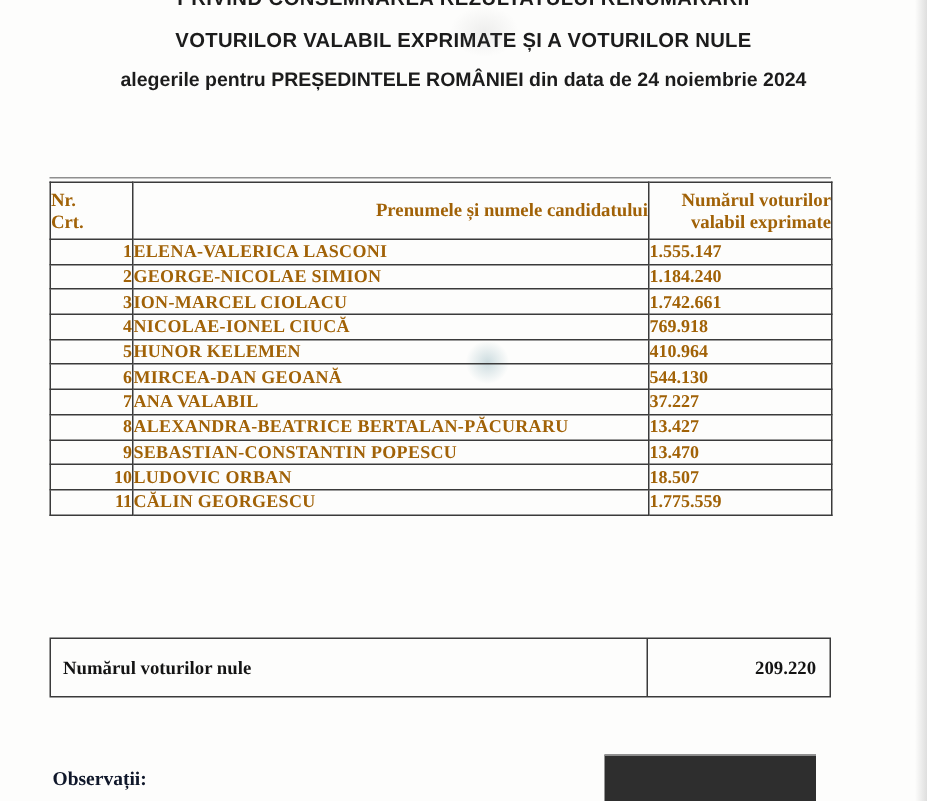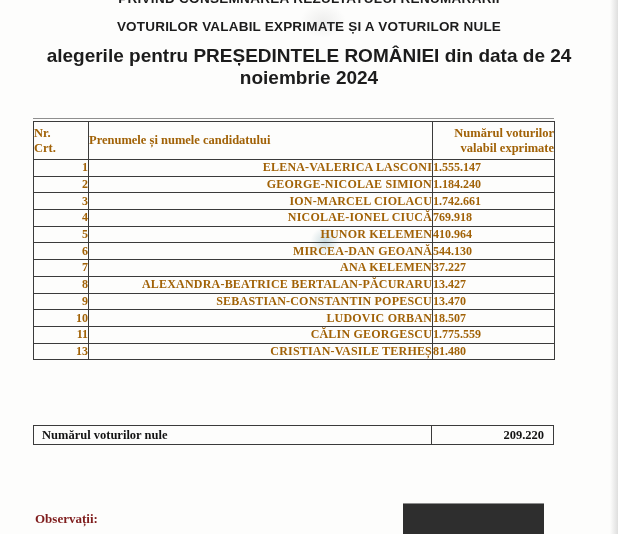--- a/index.html
+++ b/index.html
@@ -11,62 +11,62 @@
   }
   .page{position:absolute;inset:0;overflow:hidden;}
 
   
   .title{
     position:absolute;left:0;right:0;text-align:center;
     font-family:"Liberation Sans", sans-serif;font-weight:700;color:#1c1c1c;
   }
   .title-l1{top:-9px;font-size:13.5px;letter-spacing:.3px;line-height:16px;}
   .title-l2{top:19px;font-size:13.5px;letter-spacing:.2px;}
-  .title-l3{top:45px;font-size:19px;}
+  .title-l3{top:45px;font-size:13px;}
   .title-l4{top:75px;left:90px;font-size:13px;}
 
   
   .tbl-topline{position:absolute;left:33px;top:118px;width:521px;height:1px;background:#8f8f8f;}
   table.results{
     position:absolute;left:33px;top:121px;width:521px;
     border-collapse:collapse;table-layout:fixed;
     font-family:"Liberation Serif", serif;font-weight:700;font-size:12px;color:#a16207;
   }
   table.results col.c1{width:55px;}
   table.results col.c2{width:344px;}
   table.results col.c3{width:122px;}
   table.results th, table.results td{
     border:1.5px solid #3b3b3b;padding:0;overflow:hidden;white-space:nowrap;
   }
   table.results thead th{height:37px;vertical-align:middle;font-size:12.5px;}
   th.h-nr{text-align:left;padding-left:7px;line-height:15px;}
-  th.h-cand{text-align:left;}
+  th.h-cand{text-align:right;}
   th.h-votes{text-align:right;line-height:15px;}
   table.results tbody td{height:15.7px;vertical-align:middle;}
   td.c-nr{text-align:right;padding-right:7px;}
-  td.c-name{text-align:right;padding-left:8px;letter-spacing:.2px;}
+  td.c-name{text-align:left;padding-left:8px;letter-spacing:.2px;}
   td.c-votes{text-align:left;padding-right:8px;}
 
   
   .nullbox{
-    position:absolute;left:33px;top:425px;width:521px;height:20px;
+    position:absolute;left:33px;top:425px;width:521px;height:40px;
     border:1.6px solid #3b3b3b;box-sizing:border-box;
     display:flex;align-items:center;
     font-family:"Liberation Serif", serif;font-weight:700;font-size:12.5px;color:#141414;
   }
   .nullbox .nb-label{flex:0 0 397px;padding-left:8px;box-sizing:border-box;}
   .nullbox .nb-val{
     flex:1;align-self:stretch;display:flex;align-items:center;justify-content:flex-end;
     border-left:1.6px solid #3b3b3b;padding-right:9px;
   }
 
   
   .observ{
     position:absolute;left:35px;top:511px;
-    font-family:"Liberation Serif", serif;font-weight:700;font-size:13px;color:#7f1d1d;
+    font-family:"Liberation Serif", serif;font-weight:700;font-size:13px;color:#0f172a;
   }
   .redaction{
     position:absolute;left:403px;top:503px;width:141px;height:34px;
     background:#2e2e2e;border-top:1px solid #8d8d8d;box-sizing:border-box;
   }
 
   
   .smudge-blue{
     position:absolute;left:310px;top:228px;width:30px;height:30px;
     background:radial-gradient(circle at 50% 45%, rgba(80,135,150,.28), rgba(80,135,150,0) 65%);
@@ -139,21 +139,21 @@
           <td class="c-name">HUNOR KELEMEN</td>
           <td class="c-votes">410.964</td>
         </tr>
       <tr>
           <td class="c-nr">6</td>
           <td class="c-name">MIRCEA-DAN GEOANĂ</td>
           <td class="c-votes">544.130</td>
         </tr>
       <tr>
           <td class="c-nr">7</td>
-          <td class="c-name">ANA KELEMEN</td>
+          <td class="c-name">ANA VALABIL</td>
           <td class="c-votes">37.227</td>
         </tr>
       <tr>
           <td class="c-nr">8</td>
           <td class="c-name">ALEXANDRA-BEATRICE BERTALAN-PĂCURARU</td>
           <td class="c-votes">13.427</td>
         </tr>
       <tr>
           <td class="c-nr">9</td>
           <td class="c-name">SEBASTIAN-CONSTANTIN POPESCU</td>
@@ -162,25 +162,20 @@
       <tr>
           <td class="c-nr">10</td>
           <td class="c-name">LUDOVIC ORBAN</td>
           <td class="c-votes">18.507</td>
         </tr>
       <tr>
           <td class="c-nr">11</td>
           <td class="c-name">CĂLIN GEORGESCU</td>
           <td class="c-votes">1.775.559</td>
         </tr>
-      <tr>
-          <td class="c-nr">13</td>
-          <td class="c-name">CRISTIAN-VASILE TERHEȘ</td>
-          <td class="c-votes">81.480</td>
-        </tr>
     </tbody>
   </table>
 
   <div class="nullbox">
     <div class="nb-label">Numărul voturilor nule</div>
     <div class="nb-val">209.220</div>
   </div>
 
   <div class="observ">Observații:</div>
   <div class="redaction"></div>

